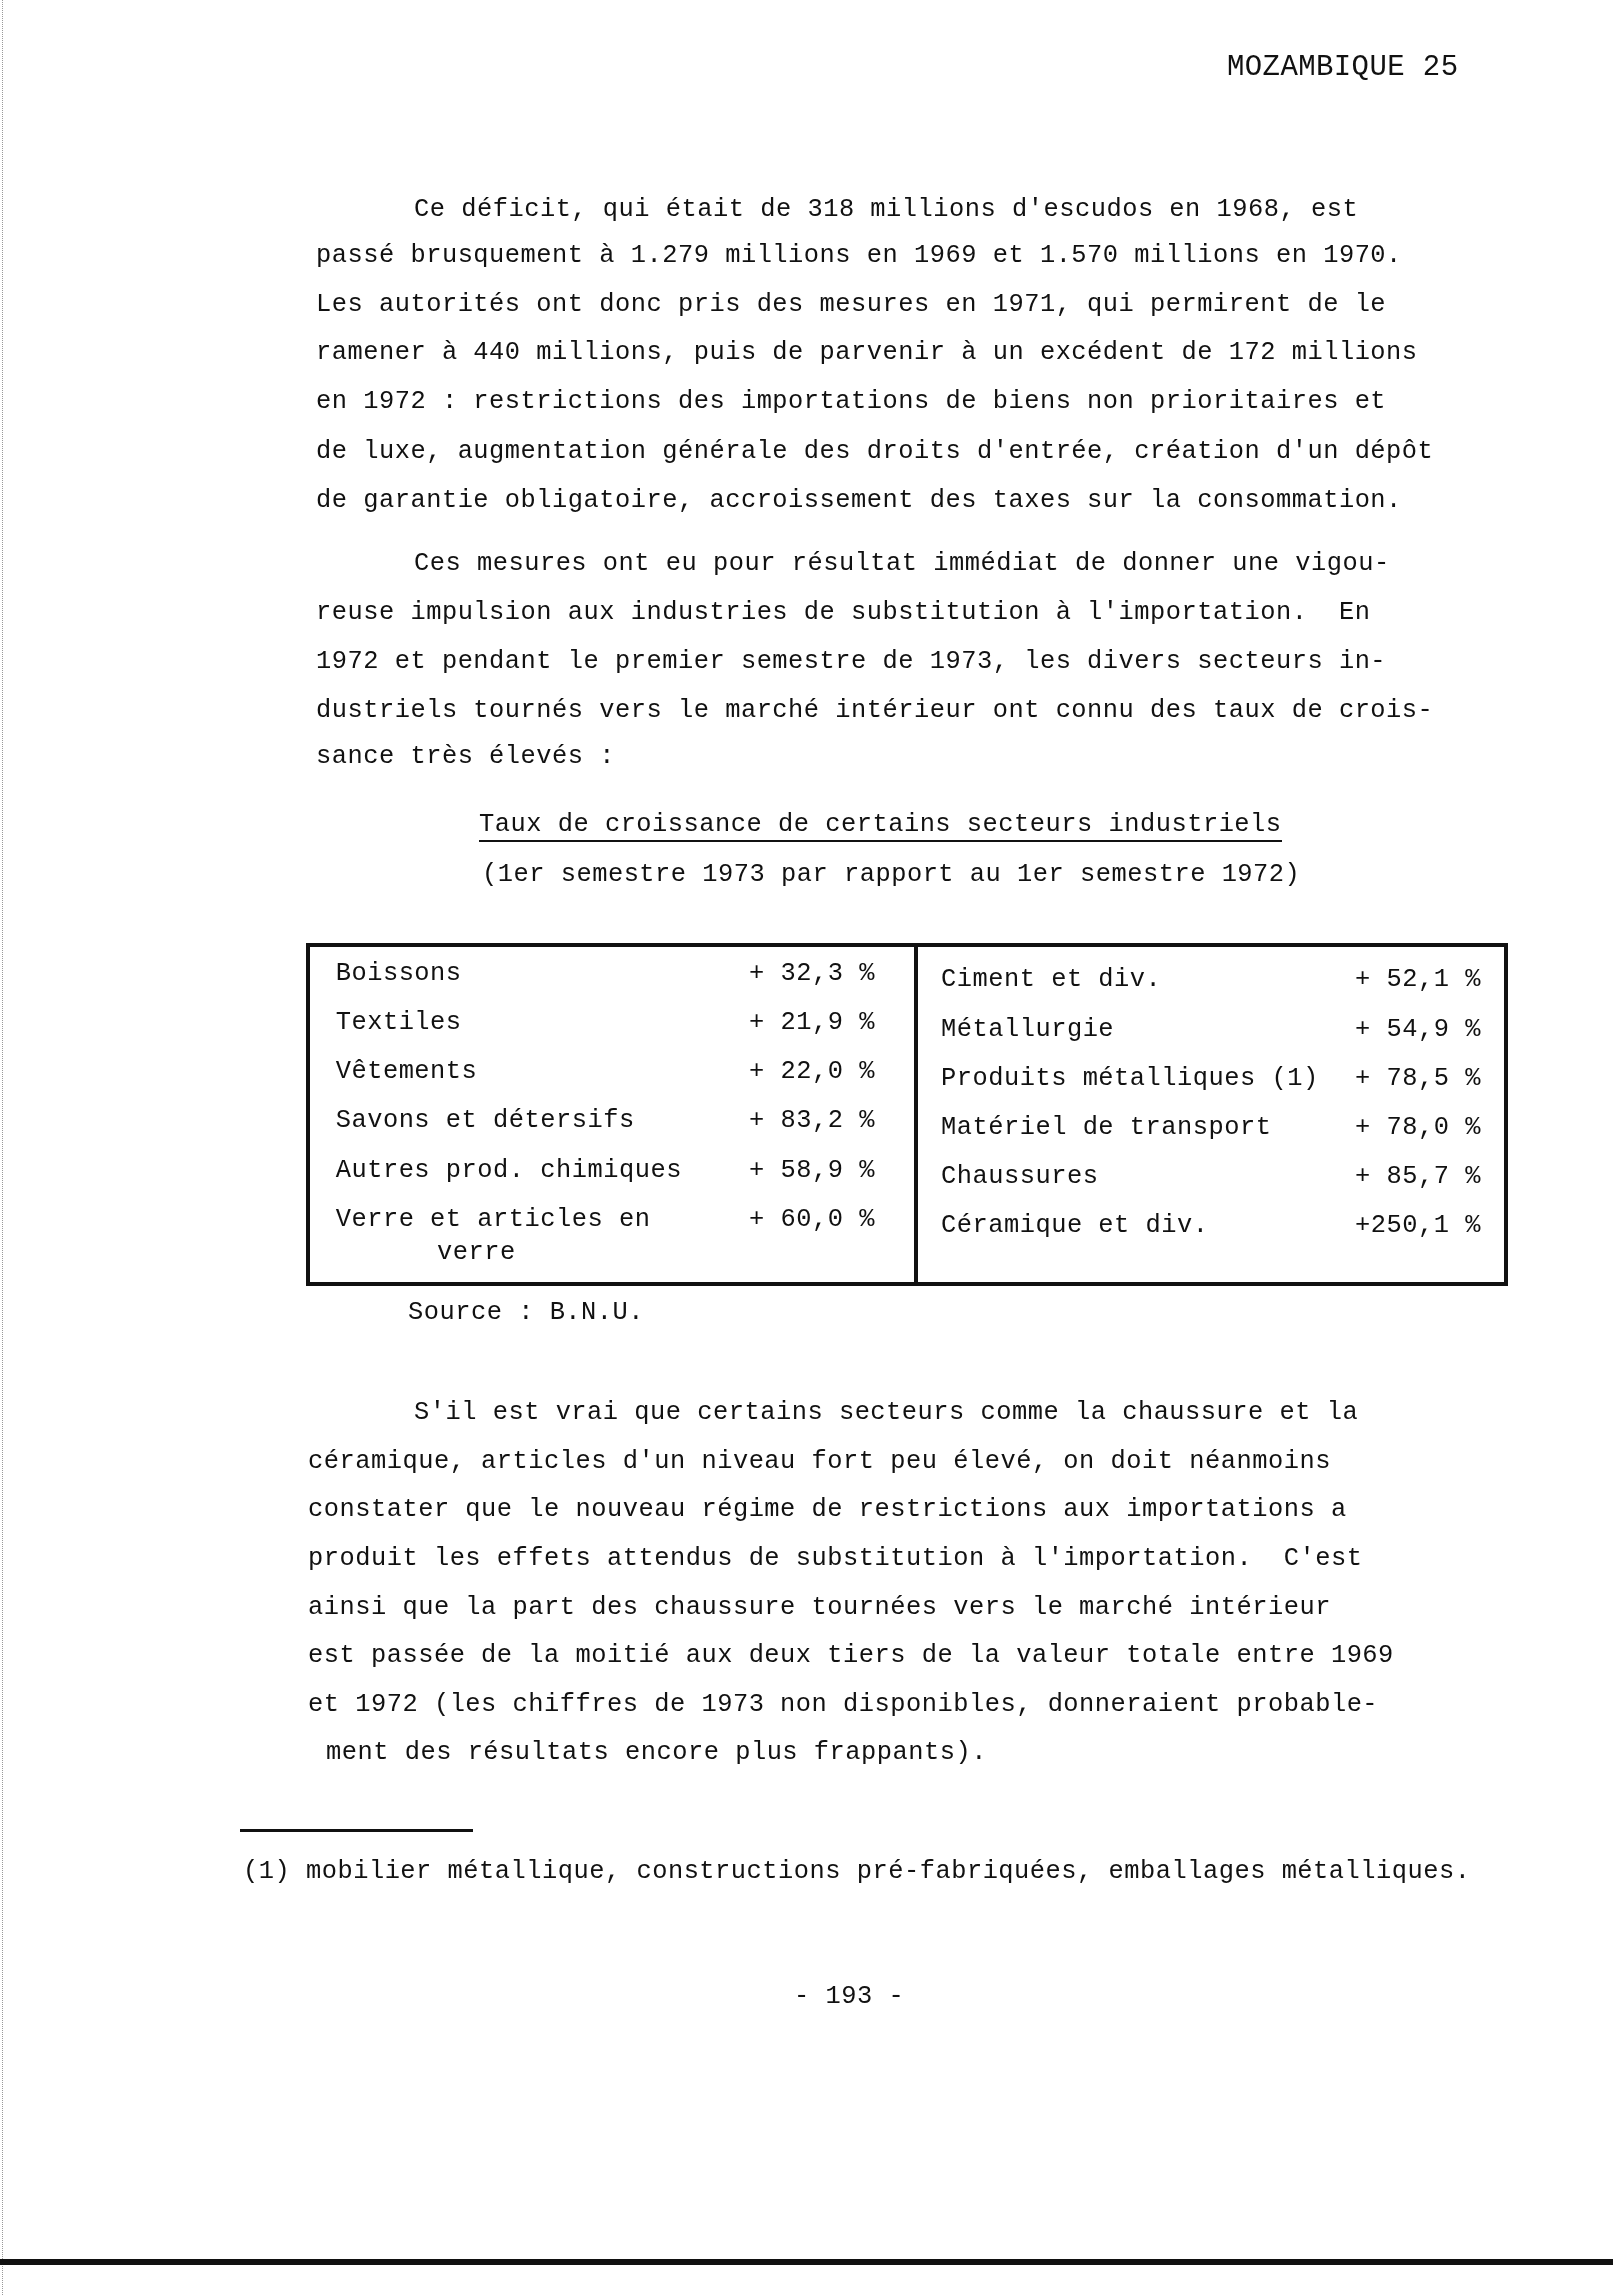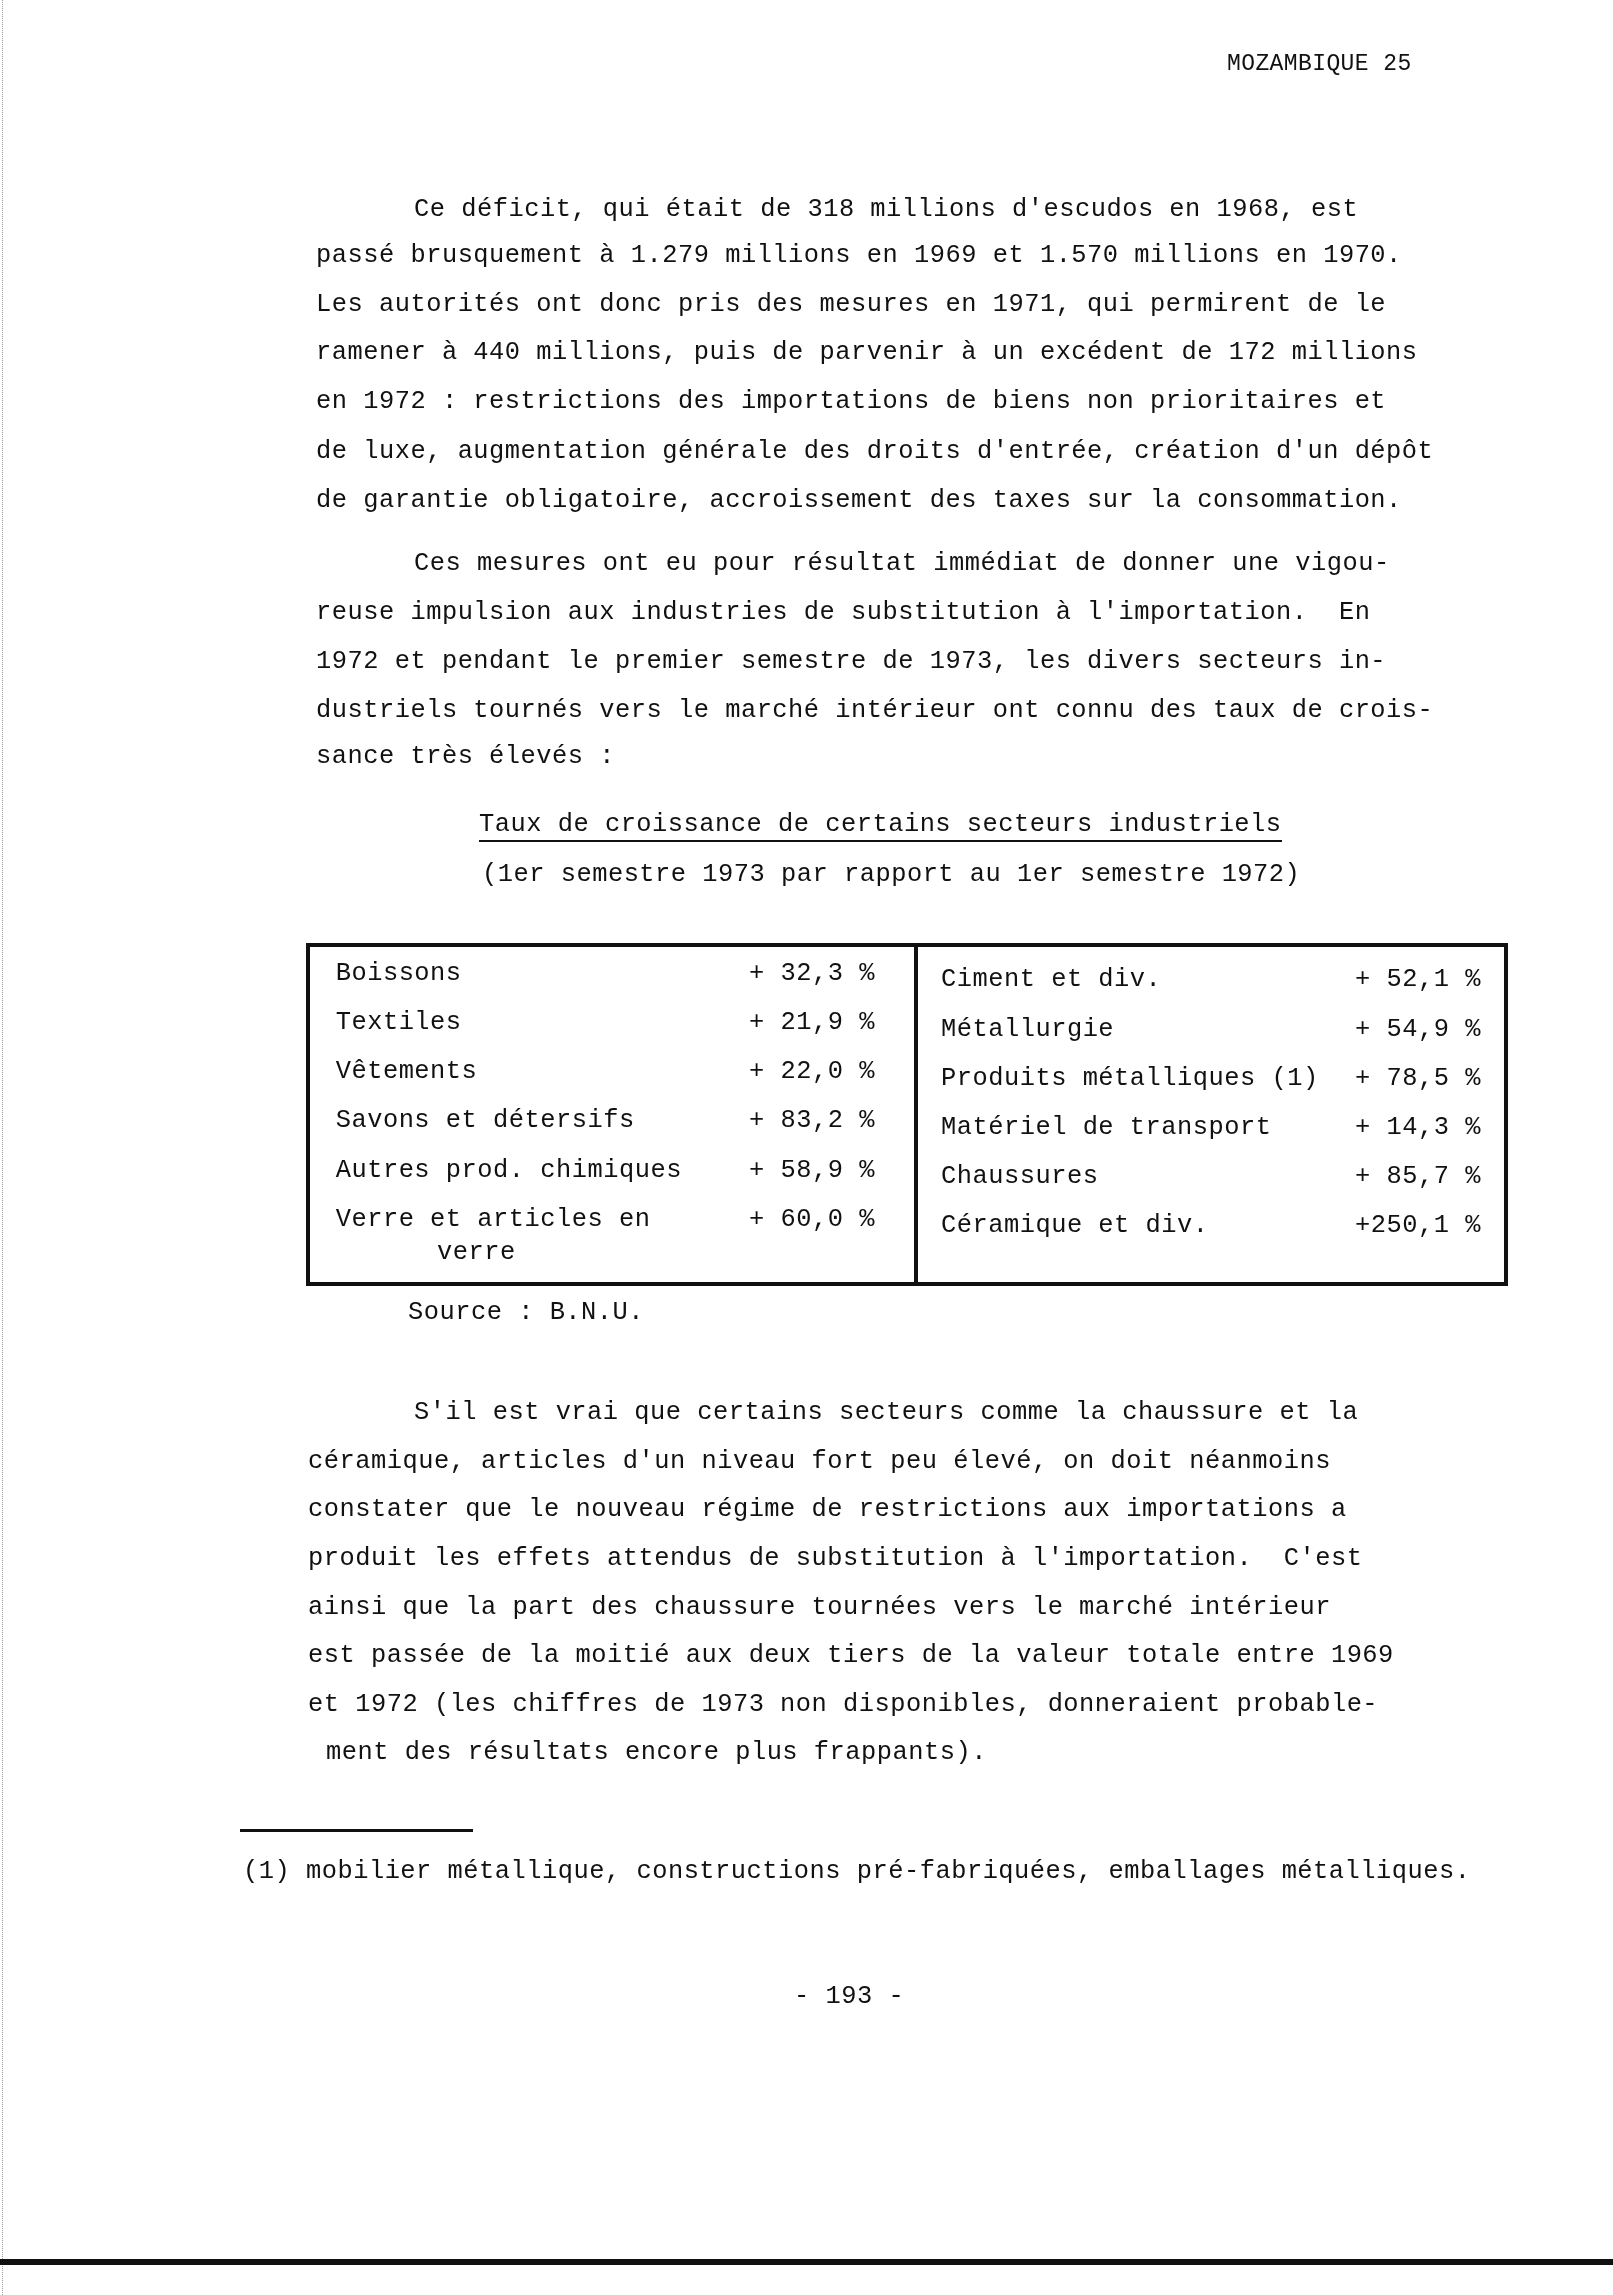--- a/index.html
+++ b/index.html
@@ -1,20 +1,20 @@
 <!DOCTYPE html>
 <html style="font-size:13px"><head>
 <meta charset="utf-8">
 <style>
   html, body { margin:0; padding:0; background:#ffffff; }
   body { width:1613px; height:2295px; position:relative; overflow:hidden;
          font-family:"Liberation Mono","DejaVu Sans Mono", monospace; color:#111; }
   .abs { position:absolute; white-space:pre; }
   .txt { font-size:25.4px; line-height:25.4px; letter-spacing:0.5px; }
-  .header { left:1227px; top:51px; font-size:23px; letter-spacing:0.4px; }
+  .header { left:1227px; top:51px; font-size:29px; letter-spacing:0.4px; }
   .line { left:316px; }
   .table-title { left:479px; top:812px; border-bottom:2.5px solid #111; padding-bottom:2.5px; }
   .table-sub { left:482px; top:862px; }
   .table-box { position:absolute; left:306px; top:943px; width:1202px; height:343px;
                border:4.1px solid #111; box-sizing:border-box; }
   .table-divider { position:absolute; left:604px; top:0; bottom:0; border-left:4.1px solid #111; }
   .cell-label, .cell-val { position:absolute; white-space:pre; font-size:25.4px; line-height:33px; letter-spacing:0.5px;margin-left:6px; }
   .source { left:408px; top:1300px; }
   .fn-rule { position:absolute; left:240px; top:1829px; width:233px; border-top:3.3px solid #111; }
   .footnote { left:243px; top:1859px; }
@@ -67,21 +67,21 @@
   <div class="cell-label" style="left:121px;top:289px">verre</div>
   <div class="cell-val" style="left:433px;top:256px">+ 60,0 %</div>
 
   <div class="cell-label" style="left:625px;top:16.4px">Ciment et div.</div>
   <div class="cell-val" style="left:1039px;top:16.4px">+ 52,1 %</div>
   <div class="cell-label" style="left:625px;top:66px">Métallurgie</div>
   <div class="cell-val" style="left:1039px;top:66px">+ 54,9 %</div>
   <div class="cell-label" style="left:625px;top:115px">Produits métalliques (1)</div>
   <div class="cell-val" style="left:1039px;top:115px">+ 78,5 %</div>
   <div class="cell-label" style="left:625px;top:164px">Matériel de transport</div>
-  <div class="cell-val" style="left:1039px;top:164px">+ 14,3 %</div>
+  <div class="cell-val" style="left:1039px;top:164px">+ 78,0 %</div>
   <div class="cell-label" style="left:625px;top:213px">Chaussures</div>
   <div class="cell-val" style="left:1039px;top:213px">+ 85,7 %</div>
   <div class="cell-label" style="left:625px;top:262px">Céramique et div.</div>
   <div class="cell-val" style="left:1039px;top:262px">+250,1 %</div>
 </div>
 
 <div class="abs txt source">Source : B.N.U.</div>
 
 <div>
   <div class="abs txt" style="left:414px;top:1400px">S'il est vrai que certains secteurs comme la chaussure et la</div>

